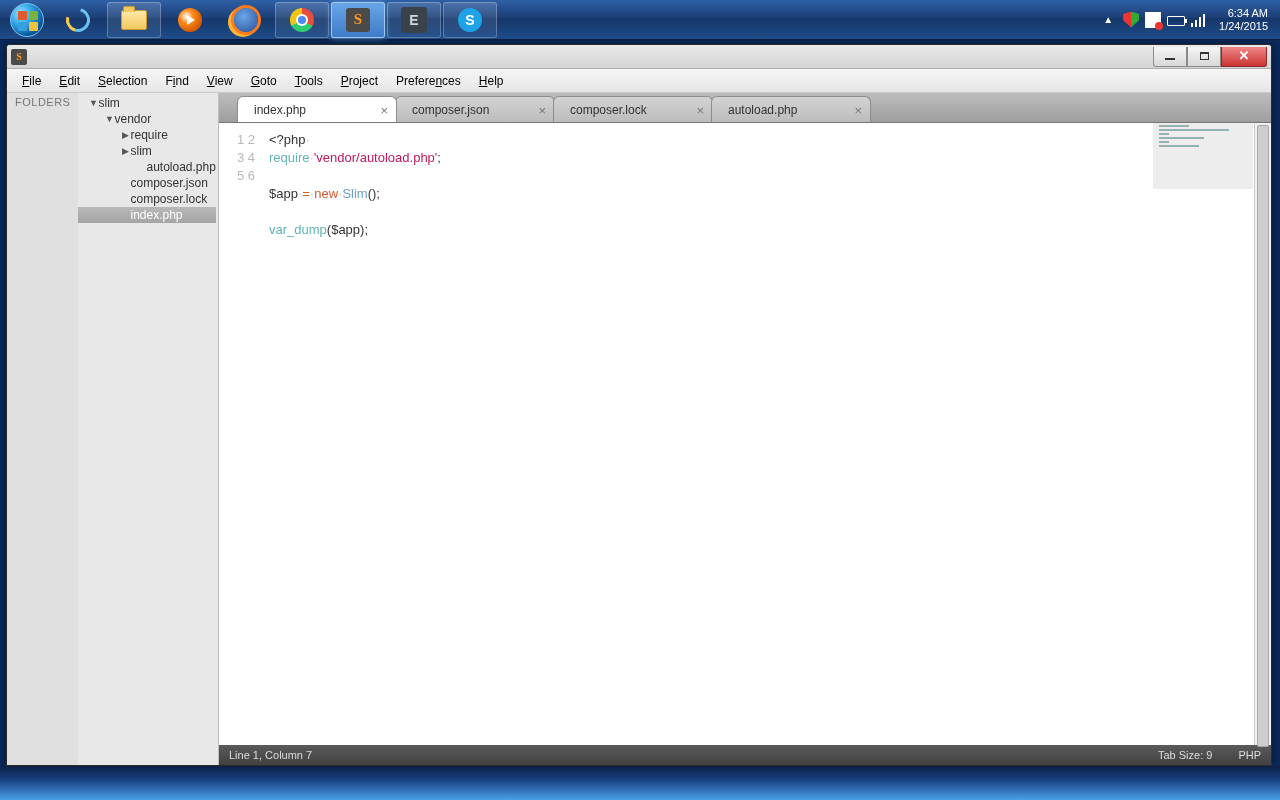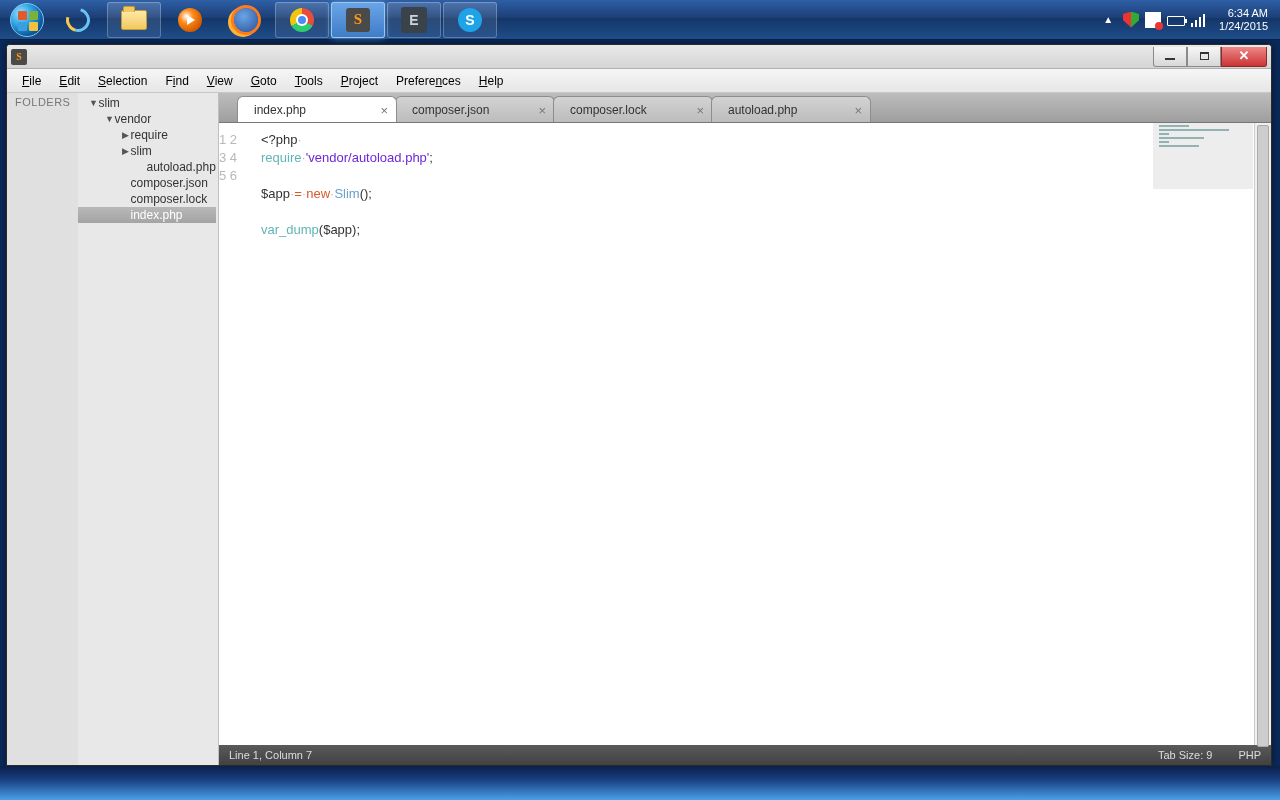--- a/index.html
+++ b/index.html
@@ -106,36 +106,36 @@
   .ind1{padding-left:10px;} .ind2{padding-left:26px;} .ind3{padding-left:42px;} .ind4{padding-left:58px;}
 
   .editor-wrap { flex:1; display:flex; flex-direction:column; min-width:0; background:#fff;}
   .tabbar { height:30px; background:linear-gradient(#bdbdbd,#9e9e9e); display:flex; align-items:flex-end; padding-left:18px; gap:0; border-bottom:1px solid #777;}
   .tab { height:26px; min-width:160px; padding:0 26px 0 16px; font-size:12px; display:flex; align-items:center; position:relative; color:#333;
          background:linear-gradient(#d3d3d3,#bcbcbc); border:1px solid #8d8d8d; border-bottom:none; margin-right:-2px;
          border-radius:6px 6px 0 0;}
   .tab.active { background:#fff; z-index:2;}
   .tab .x { position:absolute; right:8px; top:6px; font-size:13px; color:#777;}
   .editor { flex:1; display:flex; background:#fff; font-family:Consolas,Menlo,monospace; font-size:13px; position:relative;}
-  .gutter { width:38px; text-align:left; color:#b8b8b8; padding:8px 10px 0 0; user-select:none; background:#fff; line-height:18px;}
+  .gutter { width:38px; text-align:right; color:#b8b8b8; padding:8px 10px 0 0; user-select:none; background:#fff; line-height:18px;margin-left:8px;}
   .code   { flex:1; padding:8px 0 0 4px; white-space:pre; line-height:18px; color:#333;}
   .minimap{ position:absolute; right:18px; top:0; width:100px; height:66px; background:#ececec; opacity:.9;}
   .minimap .ml{height:2px;margin:2px 6px;background:#8aa;}
   .vscroll{ position:absolute; right:0; top:0; bottom:0; width:17px; background:#f0f0f0; border-left:1px solid #ccc;}
   .vscroll .thumb{position:absolute;left:2px;right:2px;top:2px;height:100%;background:#cdcdcd;border:1px solid #aaa;border-radius:2px;}
 
   
   .kw   { color:#333; }                 
   .fn   { color:#5fb4b4; }              
   .fn2  { color:#6aa0c9; }              
   .str  { color:#98c379; }
   .str  { color:#9aad3b; }
   .str  { color:#98971a; }
   .str  { color:#7fa91e; }
-  .str  { color:#6d28d9; }
+  .str  { color:#be185d; }
   .op   { color:#d65a2c; }              
   .var  { color:#333; }
   .dim  { color:#bbb; }                 
 
   .statusbar { height:20px; background:linear-gradient(#5a5a5a,#414141); color:#ddd; font-size:11px; display:flex; align-items:center; padding:0 10px;}
   .statusbar .r { margin-left:auto; display:flex; gap:26px;}
 
   
   .desk-peek { position:absolute; left:0; right:0; bottom:0; height:34px;
     background:linear-gradient(#0c1f48 0,#173f80 40%,#4aa0e8 100%);

